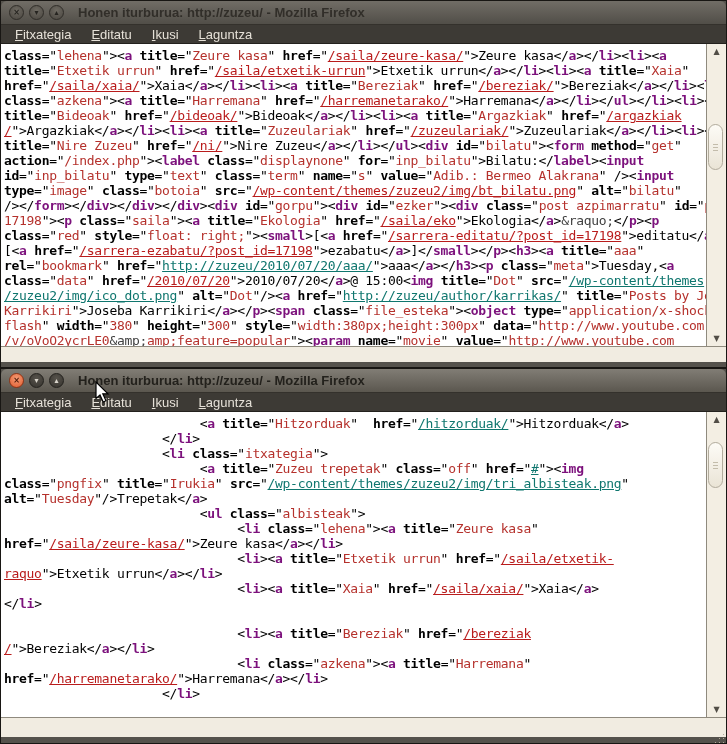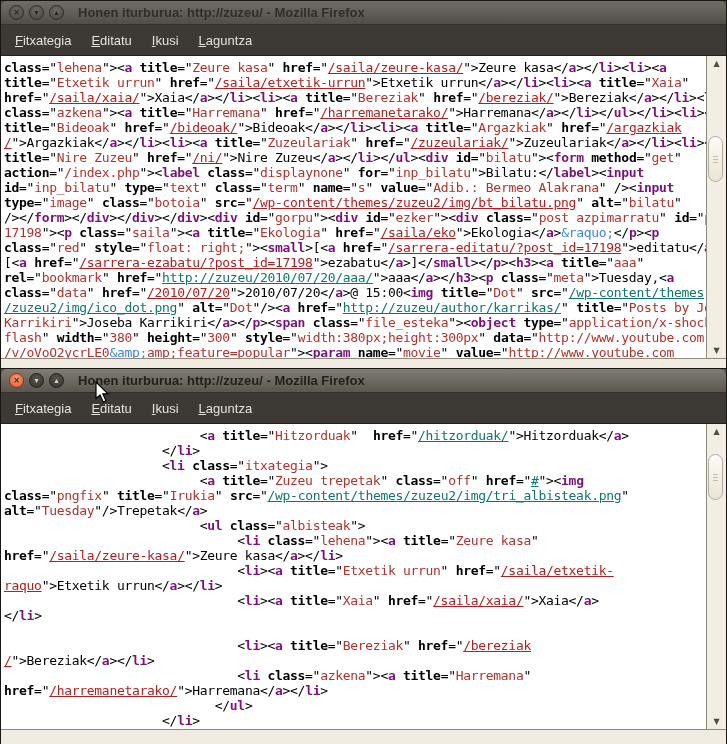--- a/index.html
+++ b/index.html
@@ -16,37 +16,37 @@
   .winbtn{width:15px;height:15px;border-radius:50%;display:flex;align-items:center;
           justify-content:center;font:bold 8px "DejaVu Sans",sans-serif;box-sizing:border-box;}
   .win-unfocused .winbtn{background:radial-gradient(circle at 50% 35%,#6e6a62,#4a4640);
           border:1px solid #302d28;color:#262420;}
   .win-focused .winbtn.close{background:radial-gradient(circle at 50% 35%,#f69c74,#df5c31);
           border:1px solid #8e3315;color:#4e1a0a;}
   .win-focused .winbtn.other{background:radial-gradient(circle at 50% 35%,#57534c,#36332e);
           border:1px solid #23211d;color:#d9d4cb;}
   .title{font-size:13px;font-weight:bold;color:#23211c;white-space:nowrap;}
   .win-unfocused .title{color:#312e29;}
-  .menubar{height:30px;background:#3d3a35;display:flex;align-items:center;
+  .menubar{height:18px;background:#3d3a35;display:flex;align-items:center;
            padding-left:4px;font-size:13px;color:#e6e1d8;}
   .menu-item{padding:3px 10px;}
   .menu-item u{text-decoration:underline;}
   .client{position:relative;background:#ffffff;border-top:1px solid #23211d;display:flex;}
   #win-top .client{height:302px;}
   #win-bottom .client{height:305px;}
   .source{flex:1;overflow:hidden;padding:4px 0 0 3px;
           font:13px/15px "DejaVu Sans Mono",monospace;letter-spacing:-0.3px;color:#000;}
   .srcline{height:15px;white-space:pre;}
   .sp{color:#000000;}
   .st{color:#7c117c;font-weight:bold;}
   .sa{color:#000000;font-weight:bold;}
   .sv{color:#b5312c;}
   .sl{color:#0f766e;text-decoration:underline;}
   .sw{color:#b91c1c;text-decoration:underline;}
-  .se{color:#3b82f6;}
+  .se{color:#404040;}
   .scrollcol{width:19px;background:#f3eee3;border-left:1px solid #8f8a7e;position:relative;
              flex:none;}
   .sarrow{position:absolute;left:0;width:19px;height:13px;color:#514d46;font-size:8px;
           text-align:center;line-height:13px;font-family:"DejaVu Sans",sans-serif;}
   .sarrow.up{top:1px;}
   .sarrow.down{bottom:1px;}
   .sthumb{position:absolute;left:1px;width:15px;height:46px;border:1px solid #b1ab9c;
           border-radius:8px;background:linear-gradient(#fdfbf6,#eae4d6);box-sizing:border-box;}
   .sthumb::after{content:"";position:absolute;left:4px;right:4px;top:19px;height:8px;
           background:repeating-linear-gradient(#c3bcab 0 1px,transparent 1px 3px);}
@@ -135,21 +135,20 @@
         <div class="srcline"><span class="sa">href</span><span class="sp">="</span><span class="sw">/saila/zeure-kasa/</span><span class="sp">"&gt;Zeure kasa&lt;/</span><span class="st">a</span><span class="sp">&gt;&lt;/</span><span class="st">li</span><span class="sp">&gt;</span></div>
         <div class="srcline"><span class="sp">                               &lt;</span><span class="st">li</span><span class="sp">&gt;&lt;</span><span class="st">a</span><span class="sp"> </span><span class="sa">title</span><span class="sp">="</span><span class="sv">Etxetik urrun</span><span class="sp">" </span><span class="sa">href</span><span class="sp">="</span><span class="sw">/saila/etxetik-</span></div>
         <div class="srcline"><span class="sw">raquo</span><span class="sp">"&gt;Etxetik urrun&lt;/</span><span class="st">a</span><span class="sp">&gt;&lt;/</span><span class="st">li</span><span class="sp">&gt;</span></div>
         <div class="srcline"><span class="sp">                               &lt;</span><span class="st">li</span><span class="sp">&gt;&lt;</span><span class="st">a</span><span class="sp"> </span><span class="sa">title</span><span class="sp">="</span><span class="sv">Xaia</span><span class="sp">" </span><span class="sa">href</span><span class="sp">="</span><span class="sw">/saila/xaia/</span><span class="sp">"&gt;Xaia&lt;/</span><span class="st">a</span><span class="sp">&gt;</span></div>
         <div class="srcline"><span class="sp">&lt;/</span><span class="st">li</span><span class="sp">&gt;</span></div>
         <div class="srcline"> </div>
         <div class="srcline"><span class="sp">                               &lt;</span><span class="st">li</span><span class="sp">&gt;&lt;</span><span class="st">a</span><span class="sp"> </span><span class="sa">title</span><span class="sp">="</span><span class="sv">Bereziak</span><span class="sp">" </span><span class="sa">href</span><span class="sp">="</span><span class="sw">/bereziak</span></div>
         <div class="srcline"><span class="sw">/</span><span class="sp">"&gt;Bereziak&lt;/</span><span class="st">a</span><span class="sp">&gt;&lt;/</span><span class="st">li</span><span class="sp">&gt;</span></div>
         <div class="srcline"><span class="sp">                               &lt;</span><span class="st">li</span><span class="sp"> </span><span class="sa">class</span><span class="sp">="</span><span class="sv">azkena</span><span class="sp">"&gt;&lt;</span><span class="st">a</span><span class="sp"> </span><span class="sa">title</span><span class="sp">="</span><span class="sv">Harremana</span><span class="sp">"</span></div>
         <div class="srcline"><span class="sa">href</span><span class="sp">="</span><span class="sw">/harremanetarako/</span><span class="sp">"&gt;Harremana&lt;/</span><span class="st">a</span><span class="sp">&gt;&lt;/</span><span class="st">li</span><span class="sp">&gt;</span></div>
-        <div class="srcline"><span class="sp">                            &lt;/</span><span class="st">ul</span><span class="sp">&gt;</span></div>
         <div class="srcline"><span class="sp">                     &lt;/</span><span class="st">li</span><span class="sp">&gt;</span></div>
       </div>
     <div class="scrollcol">
       <div class="sarrow up">▲</div>
       <div class="sthumb" style="top: 30px;"></div>
       <div class="sarrow down">▼</div>
     </div>
   </div>
   <div class="statusbar">
     <div class="grip"></div>

